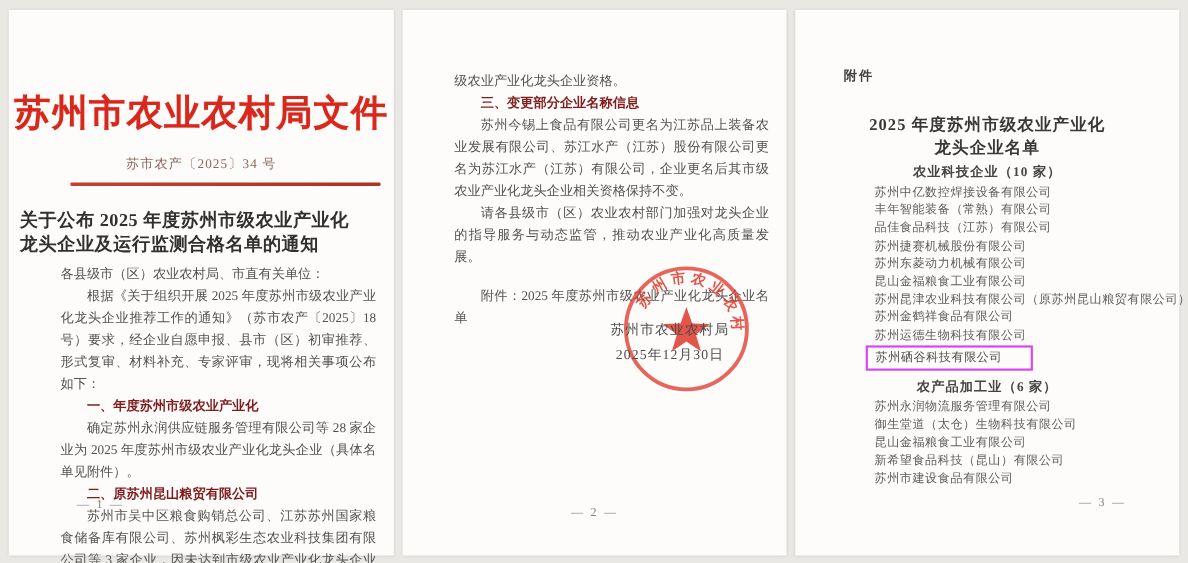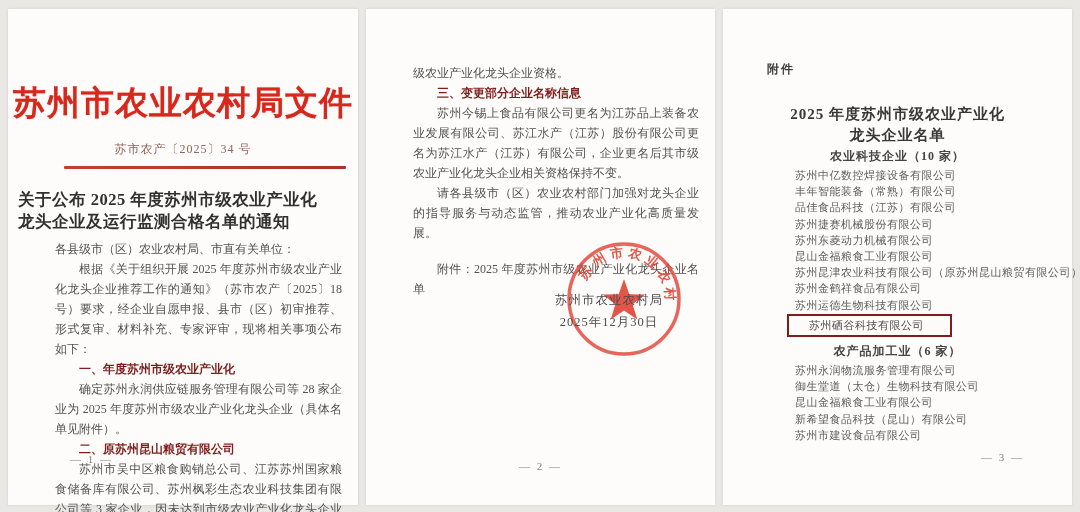--- a/index.html
+++ b/index.html
@@ -114,22 +114,22 @@
   .cl2 { top: 353px; }
   .company-list .row {
     font-size: 11px;
     line-height: 16.2px;
     color: #5d5d5d;
     white-space: nowrap;
     letter-spacing: 0.5px;
   }
   .highlight-box {
     display: inline-block;
-    border: 2px solid #7f1d1d;
-    padding: 1px 26px 2px 20px;
+    border: 2px solid #d946ef;
+    padding: 1px 26px 2px 7px;
     margin-left: -8px;
     margin-top: 1px;
     color: #4c4c4c;
   }
 </style>
 </head>
 <body>
 
 <div class="canvas">
 

